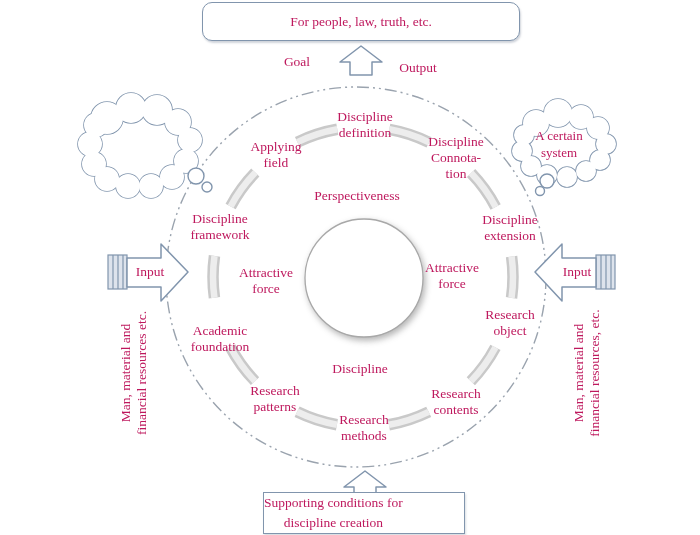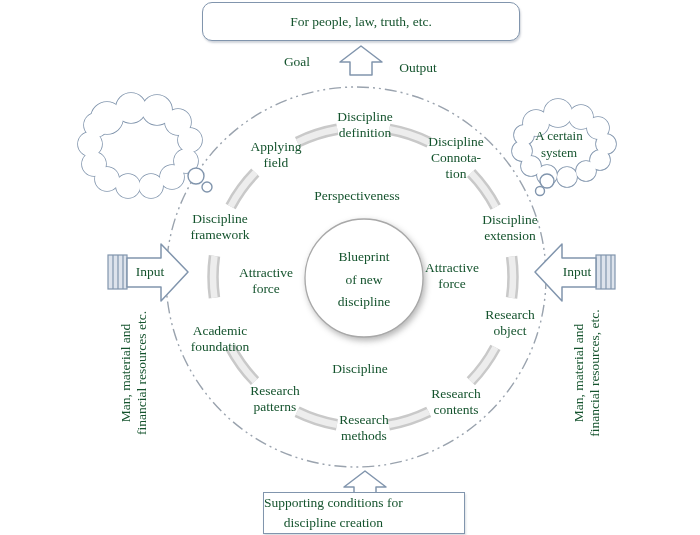--- a/index.html
+++ b/index.html
@@ -1,18 +1,18 @@
 <!DOCTYPE html>
 <html><head>
 <meta charset="utf-8">
 <style>
   html,body{margin:0;padding:0;background:#fff;}
   .stage{
     position:relative;width:700px;height:535px;background:#fff;overflow:hidden;
-    font-family:"Liberation Serif","DejaVu Serif",serif;color:#14532d;
+    font-family:"Liberation Serif","DejaVu Serif",serif;color:#be185d;
   }
   .layer{position:absolute;left:0;top:0;}
   .lbl{
     position:absolute;transform:translate(-50%,-50%);
     text-align:center;white-space:pre-line;font-size:13.5px;line-height:1.2;
   }
   .cloud-lbl{font-size:13px;line-height:17px;}
   .center-lbl{font-size:13.5px;line-height:22.5px;}
   .topbox{
     position:absolute;left:202px;top:2px;width:316px;height:37px;
@@ -180,22 +180,19 @@
   <div class="lbl" style="left:276px;top:155px;">Applying
 field</div>
 
   <div class="lbl" style="left:357px;top:196px;">Perspectiveness</div>
   <div class="lbl" style="left:266px;top:281px;">Attractive
 force</div>
   <div class="lbl" style="left:452px;top:276px;">Attractive
 force</div>
   <div class="lbl" style="left:360px;top:369px;">Discipline</div>
 
-  <div class="lbl center-lbl" style="left:364px;top:280px;">Blueprint
-of new
-discipline</div>
 
   <div class="botbox">
     <span>Supporting conditions for
 discipline creation</span>
   </div>
 
 </div>
 
 </body></html>

